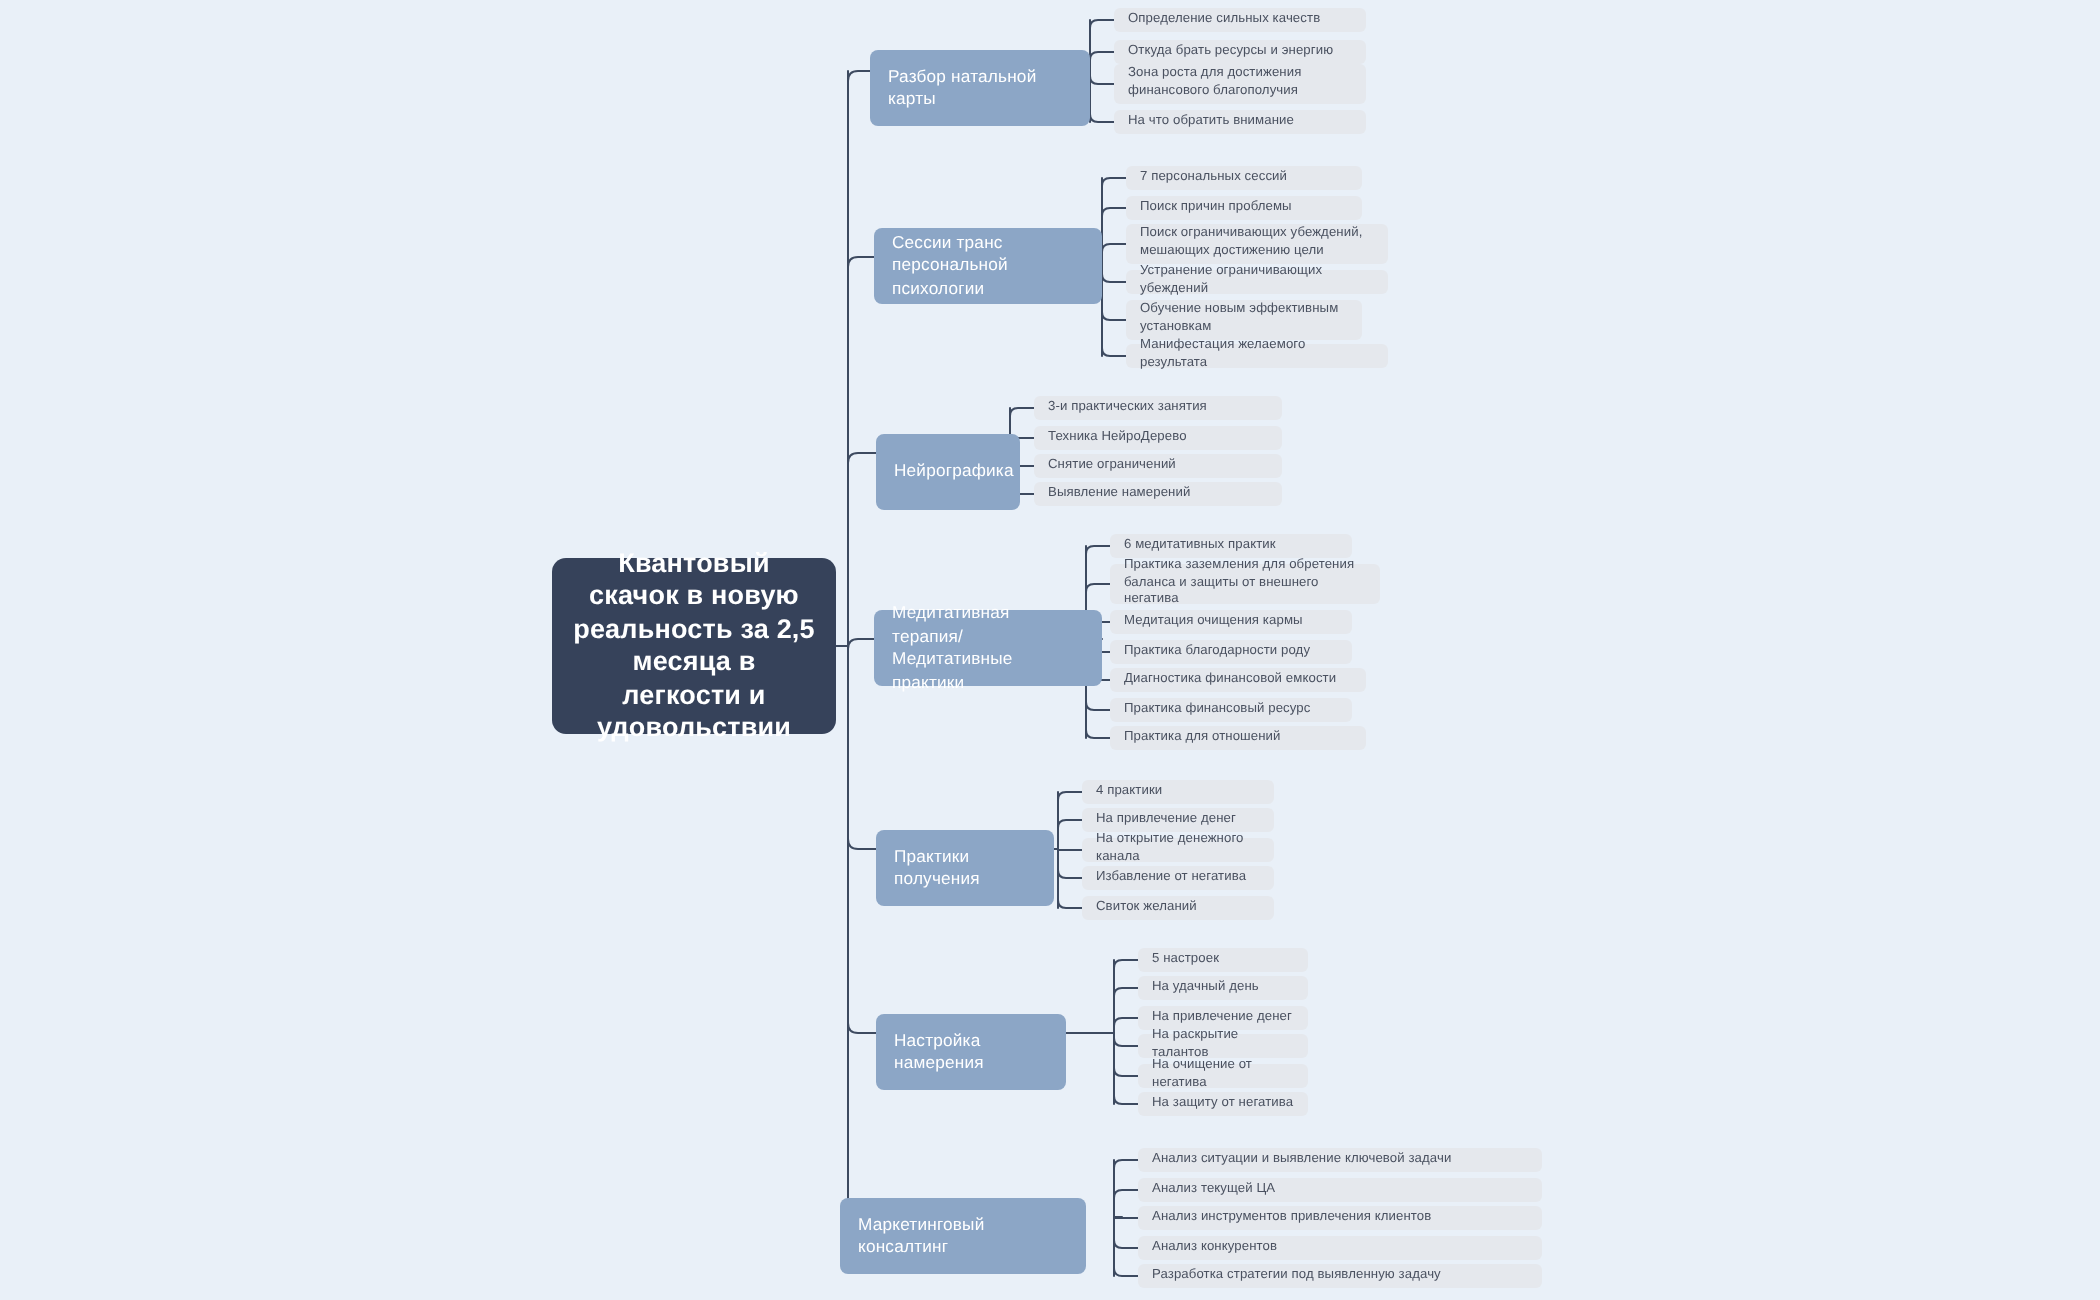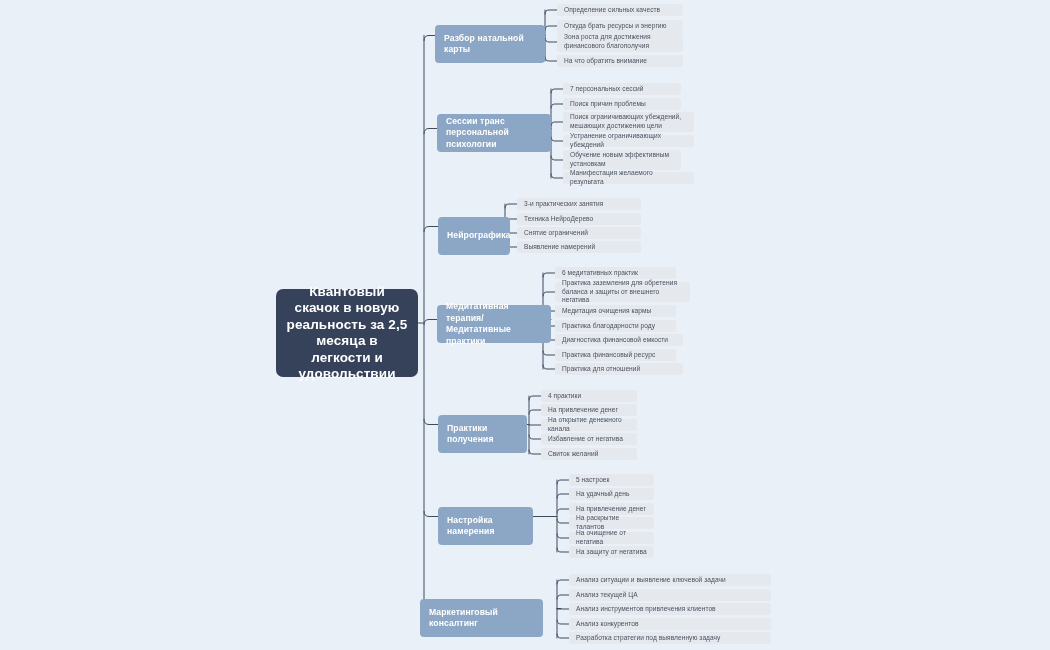--- a/index.html
+++ b/index.html
@@ -50,21 +50,21 @@
 
   
   .branch-node {
     position: absolute;
     background: #8ca6c6;
     color: #ffffff;
     border-radius: 4px;
     box-sizing: border-box;
     display: flex;
     align-items: center;
-    font-weight: bold;
+    font-weight: normal;
     font-size: 8.6px;
     line-height: 11.5px;
     padding: 19px 9px;
     letter-spacing: 0.1px;
   }
 
   
   .leaf-node {
     position: absolute;
     background: #e5e8ed;
@@ -142,21 +142,21 @@
       <path d="M424 603.5 Q424 608.5 429 608.5 H438" fill="none" stroke="#3d4a60" stroke-width="1" stroke-linecap="round" stroke-linejoin="round"></path>
       <path d="M561 608.5 H557" fill="none" stroke="#3d4a60" stroke-width="1" stroke-linecap="round" stroke-linejoin="round"></path>
       <path d="M557 580.0 V638.0" fill="none" stroke="#3d4a60" stroke-width="1" stroke-linecap="round" stroke-linejoin="round"></path>
       <path d="M557 584.0 Q557 580.0 561 580.0 H569" fill="none" stroke="#3d4a60" stroke-width="1" stroke-linecap="round" stroke-linejoin="round"></path>
       <path d="M557 599.0 Q557 595.0 561 595.0 H569" fill="none" stroke="#3d4a60" stroke-width="1" stroke-linecap="round" stroke-linejoin="round"></path>
       <path d="M557 609.0 H569" fill="none" stroke="#3d4a60" stroke-width="1" stroke-linecap="round" stroke-linejoin="round"></path>
       <path d="M557 620.0 Q557 624.0 561 624.0 H569" fill="none" stroke="#3d4a60" stroke-width="1" stroke-linecap="round" stroke-linejoin="round"></path>
       <path d="M557 634.0 Q557 638.0 561 638.0 H569" fill="none" stroke="#3d4a60" stroke-width="1" stroke-linecap="round" stroke-linejoin="round"></path>
     </svg>
   <div id="nodes">
-      <div class="root-node" style="left: 276px; top: 289px; width: 142px; height: 88px;">
+      <div class="root-node" style="left: 276px; top: 279px; width: 142px; height: 88px;">
         <span>Квантовый скачок в новую реальность за 2,5 месяца в легкости и удовольствии</span>
       </div>
       <div class="branch-node" style="left: 435px; top: 25px; width: 110px; height: 21px;">
         <span>Разбор натальной карты</span>
       </div>
       <div class="leaf-node" style="left: 557px; top: 4px; width: 126px; height: 12px;">
         <span class="leaf-text">Определение сильных качеств</span>
       </div>
       <div class="leaf-node" style="left: 557px; top: 20px; width: 126px; height: 12px;">
         <span class="leaf-text">Откуда брать ресурсы и энергию</span>

